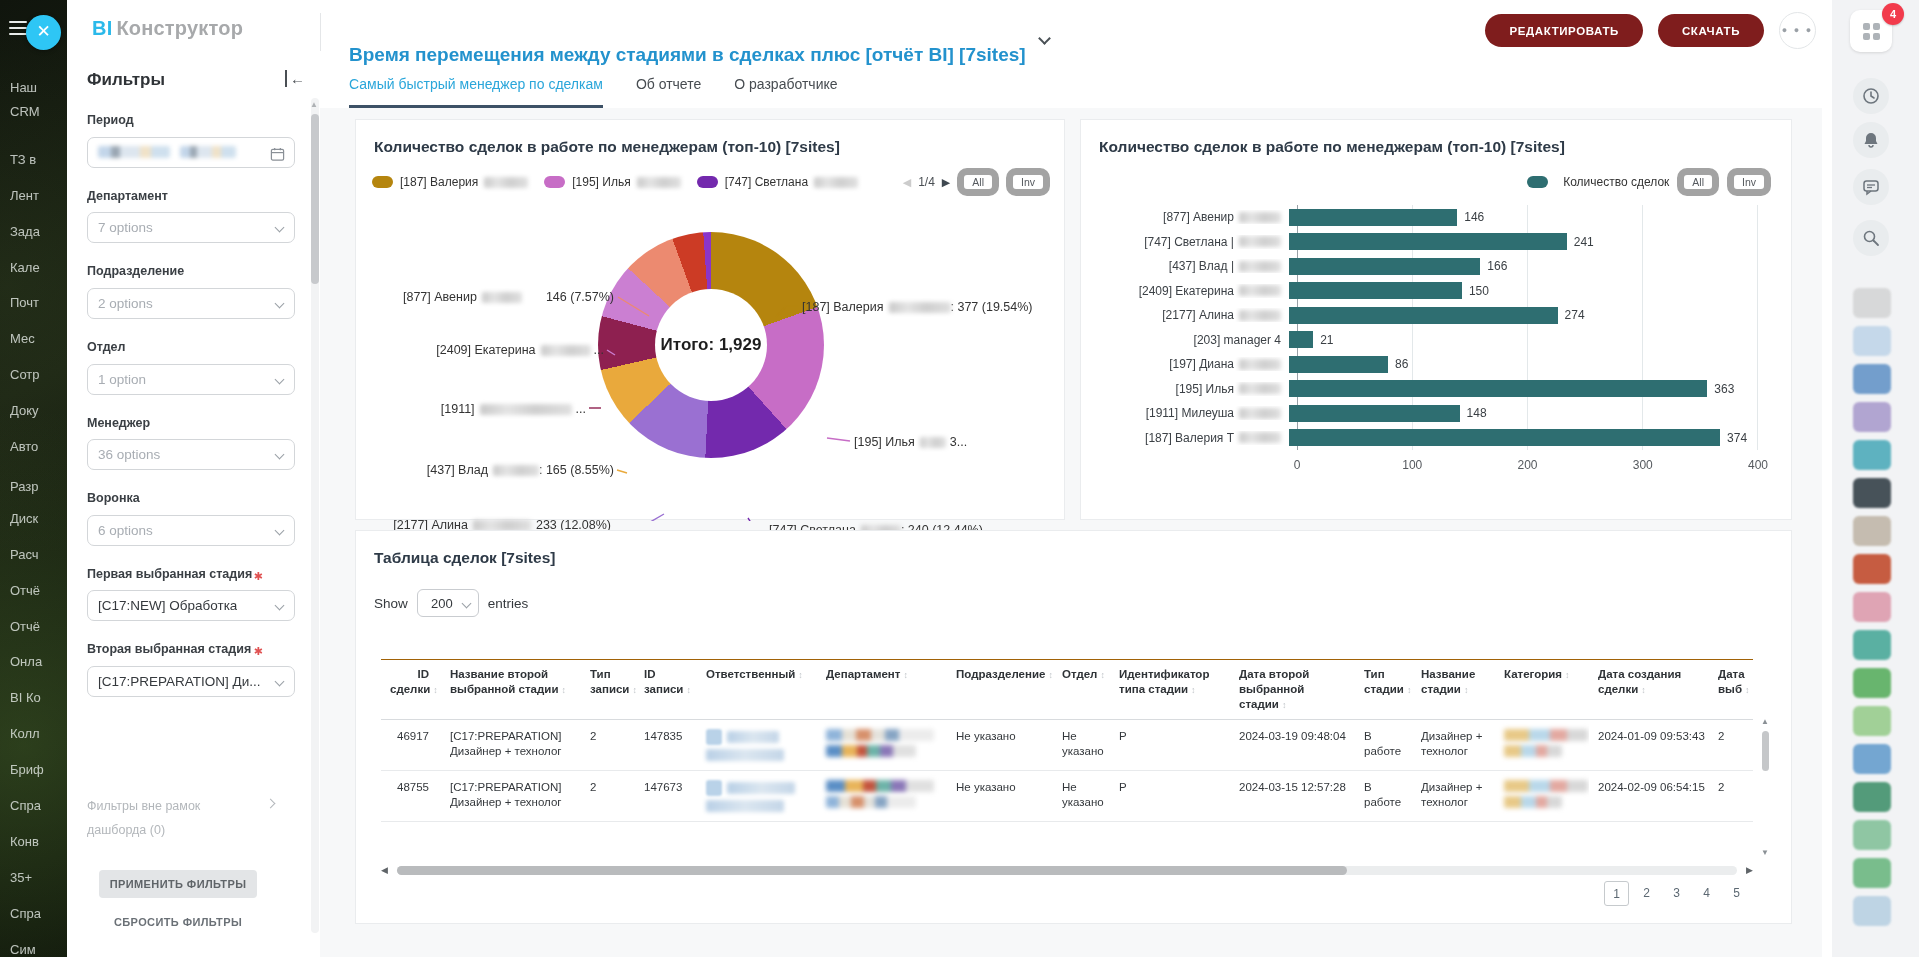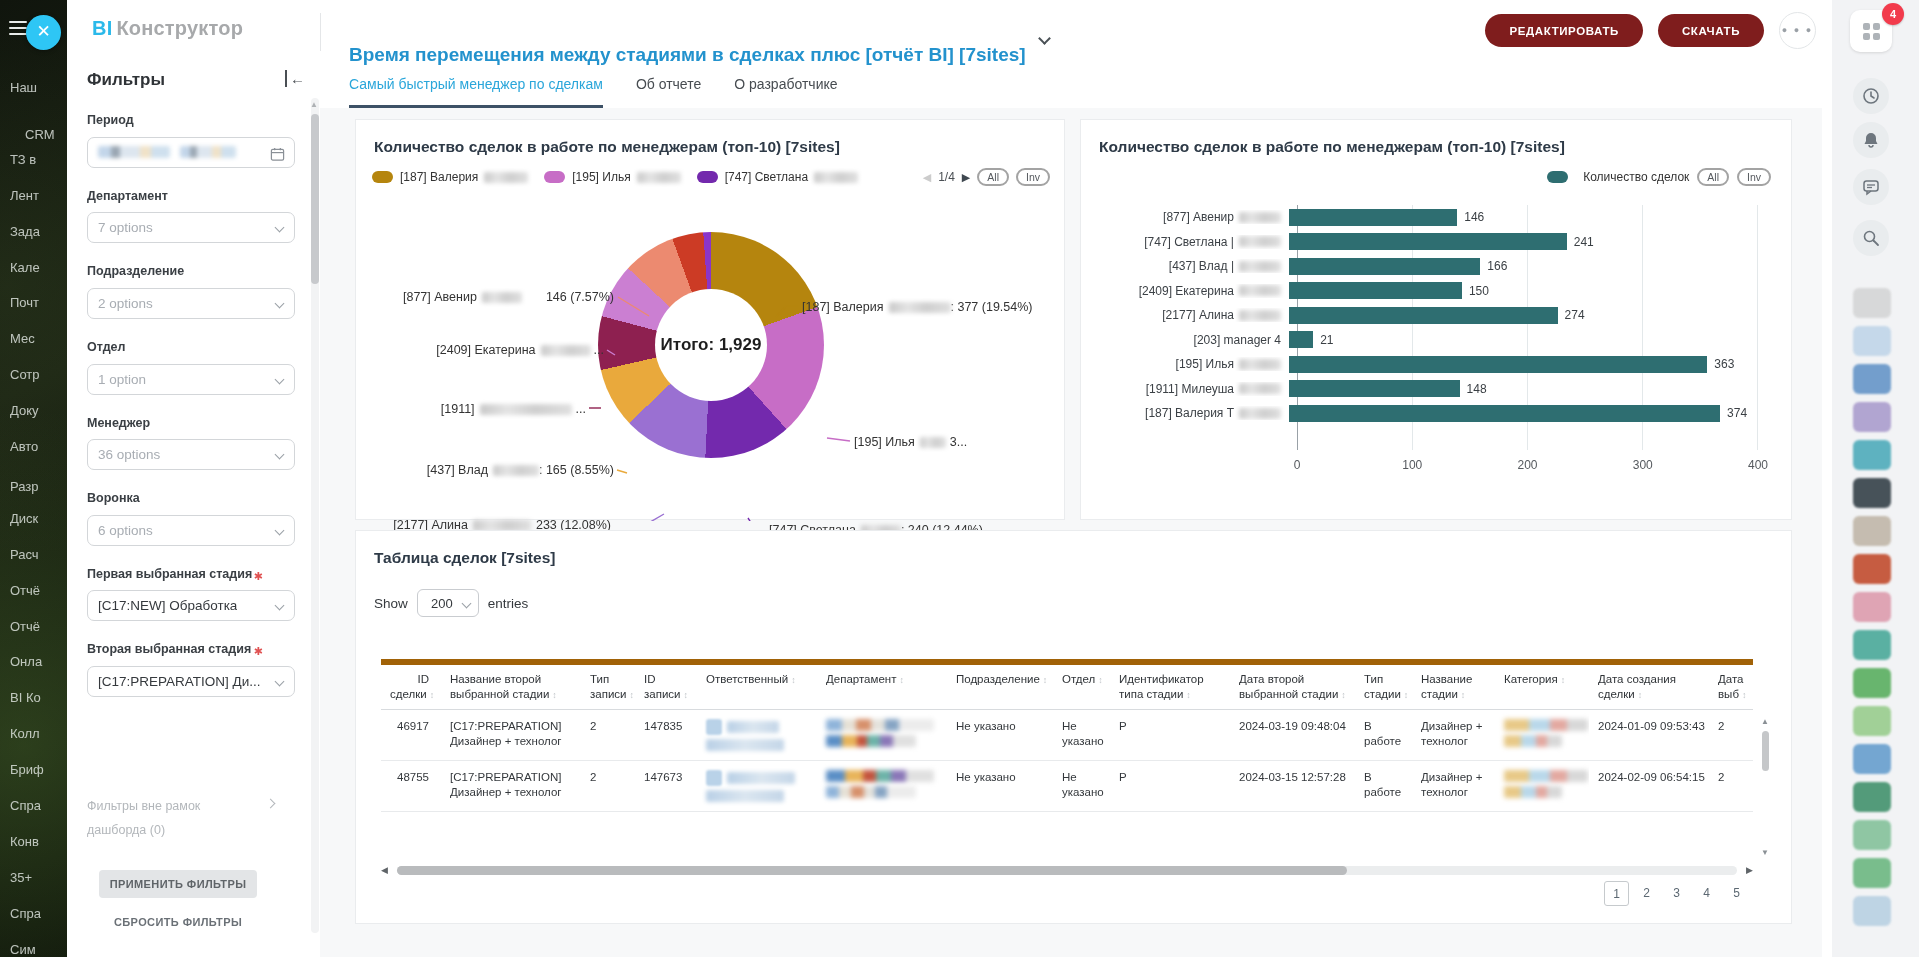--- a/index.html
+++ b/index.html
@@ -81,21 +81,21 @@
   .card-title { position:absolute; left:18px; top:18px; font-size:15.5px; font-weight:700; color:#2e3a47; }
 
   
   .d-legend { position:absolute; left:16px; top:48px; right:14px; display:flex; align-items:center;
     font-size:12px; color:#333; }
   .sw { width:21px; height:12px; border-radius:6px; margin-right:7px; flex:none; }
   .d-leg-item { display:flex; align-items:center; margin-right:16px; }
   .pager { margin-left:auto; display:flex; align-items:center; gap:7px; }
   .pg-prev { color:#cccccc; font-size:11px; } .pg-next { color:#3f4850; font-size:11px; }
   .pg-num { font-size:12px; color:#4a4f54; }
-  .chip { border:2px solid #a3a3a3; border-radius:10px; font-size:10.5px; color:#55595e; padding:1px 8px; }
+  .chip { border:7px solid #a3a3a3; border-radius:10px; font-size:10.5px; color:#55595e; padding:1px 8px; }
   #donut-zone { position:absolute; left:0; top:66px; width:710px; height:335px; }
   #donut-ring { position:absolute; left:242px; top:46px; width:226px; height:226px; border-radius:50%; }
   .donut-hole { position:absolute; left:299px; top:103px; width:112px; height:112px; background:#fff;
     border-radius:50%; display:flex; align-items:center; justify-content:center; }
   .donut-center { font-size:17px; font-weight:700; color:#1e1e1e; }
   .callout { position:absolute; display:flex; align-items:center; font-size:12.5px; color:#333;
     white-space:nowrap; height:16px; }
   #donut-leaders { position:absolute; left:0; top:0; width:710px; height:335px; pointer-events:none; }
 
   
@@ -127,22 +127,22 @@
 
   
   .show-row { position:absolute; left:18px; top:58px; display:flex; align-items:center; gap:9px;
     font-size:13.5px; color:#35393d; }
   .entries-select { width:62px; height:28px; border:1px solid #c9ccd0; border-radius:6px;
     display:flex; align-items:center; justify-content:center; position:relative; font-size:13px;
     color:#35393d; padding-right:12px; }
   .entries-select .chev { right:8px; top:10px; }
   .t-table { position:absolute; left:25px; top:128px; width:1372px; border-collapse:collapse;
     table-layout:fixed; }
-  .t-table th { border-top:6px solid #a16207; border-bottom:1px solid #d8dbde; font-size:11.5px;
-    font-weight:400; color:#2f3337; text-align:left; vertical-align:top; padding:7px 9px; line-height:1.3; }
+  .t-table th { border-top:1px solid #a16207; border-bottom:1px solid #d8dbde; font-size:11.5px;
+    font-weight:700; color:#2f3337; text-align:left; vertical-align:top; padding:7px 9px; line-height:1.3; }
   .t-table td { font-size:11.5px; color:#34383c; padding:9px; border-bottom:1px solid #e8eaec;
     vertical-align:top; line-height:1.3; overflow:hidden; }
   .t-table .num { text-align:right; padding-right:12px; }
   .sort-ic { color:#c2c6ca; font-size:9px; margin-left:3px; }
   .nowrap { white-space:nowrap; }
   .t-hscroll { position:absolute; left:25px; top:334px; width:1372px; height:11px; }
   .t-hs-track { position:absolute; left:16px; right:16px; top:1px; height:9px; background:#ebedee; border-radius:5px; }
   .t-hs-thumb { position:absolute; left:16px; top:1px; width:950px; height:9px; background:#b9bbbd; border-radius:5px; }
   .t-hs-arrow { position:absolute; top:0; font-size:9px; color:#5f6468; }
   .t-vscroll { position:absolute; left:1404px; top:186px; width:12px; height:140px; }
@@ -171,21 +171,21 @@
 <div class="screen">
 
   <div class="bg-left">
     <div class="burger">
         <i></i>
         <i></i>
         <i></i>
       </div>
     <div id="left-nav">
         <div class="nav-item" style="top: 80px;">Наш</div>
-        <div class="nav-item" style="top: 127px; margin-left: 15px;">CRM</div>
+        <div class="nav-item" style="top: 104px;">CRM</div>
         <div class="nav-item" style="top: 151.8px;">ТЗ в</div>
         <div class="nav-item" style="top: 187.7px;">Лент</div>
         <div class="nav-item" style="top: 223.6px;">Зада</div>
         <div class="nav-item" style="top: 259.5px;">Кале</div>
         <div class="nav-item" style="top: 295.4px;">Почт</div>
         <div class="nav-item" style="top: 331.3px;">Мес</div>
         <div class="nav-item" style="top: 367.2px;">Сотр</div>
         <div class="nav-item" style="top: 403.1px;">Доку</div>
         <div class="nav-item" style="top: 439px;">Авто</div>
         <div class="nav-item" style="top: 479px;">Разр</div>
@@ -459,20 +459,30 @@
                   <span class="b-val">274</span>
                 </div>
               </div>
               <div class="b-row">
                 <div class="b-label">
                   <span>[203] manager 4</span>
                 </div>
                 <div class="b-area">
                   <div class="b-bar" style="width: 24.2025px; background: rgb(46, 110, 113);"></div>
                   <span class="b-val">21</span>
+                </div>
+              </div>
+              <div class="b-row">
+                <div class="b-label">
+                  <span>[197] Диана</span>
+                  <span class="blur" style="width: 42px; height: 11px; margin-left: 5px;"></span>
+                </div>
+                <div class="b-area">
+                  <div class="b-bar" style="width: 99.115px; background: rgb(46, 110, 113);"></div>
+                  <span class="b-val">86</span>
                 </div>
               </div>
               <div class="b-row">
                 <div class="b-label">
                   <span>[195] Илья</span>
                   <span class="blur" style="width: 42px; height: 11px; margin-left: 5px;"></span>
                 </div>
                 <div class="b-area">
                   <div class="b-bar" style="width: 418.358px; background: rgb(46, 110, 113);"></div>
                   <span class="b-val">363</span>

